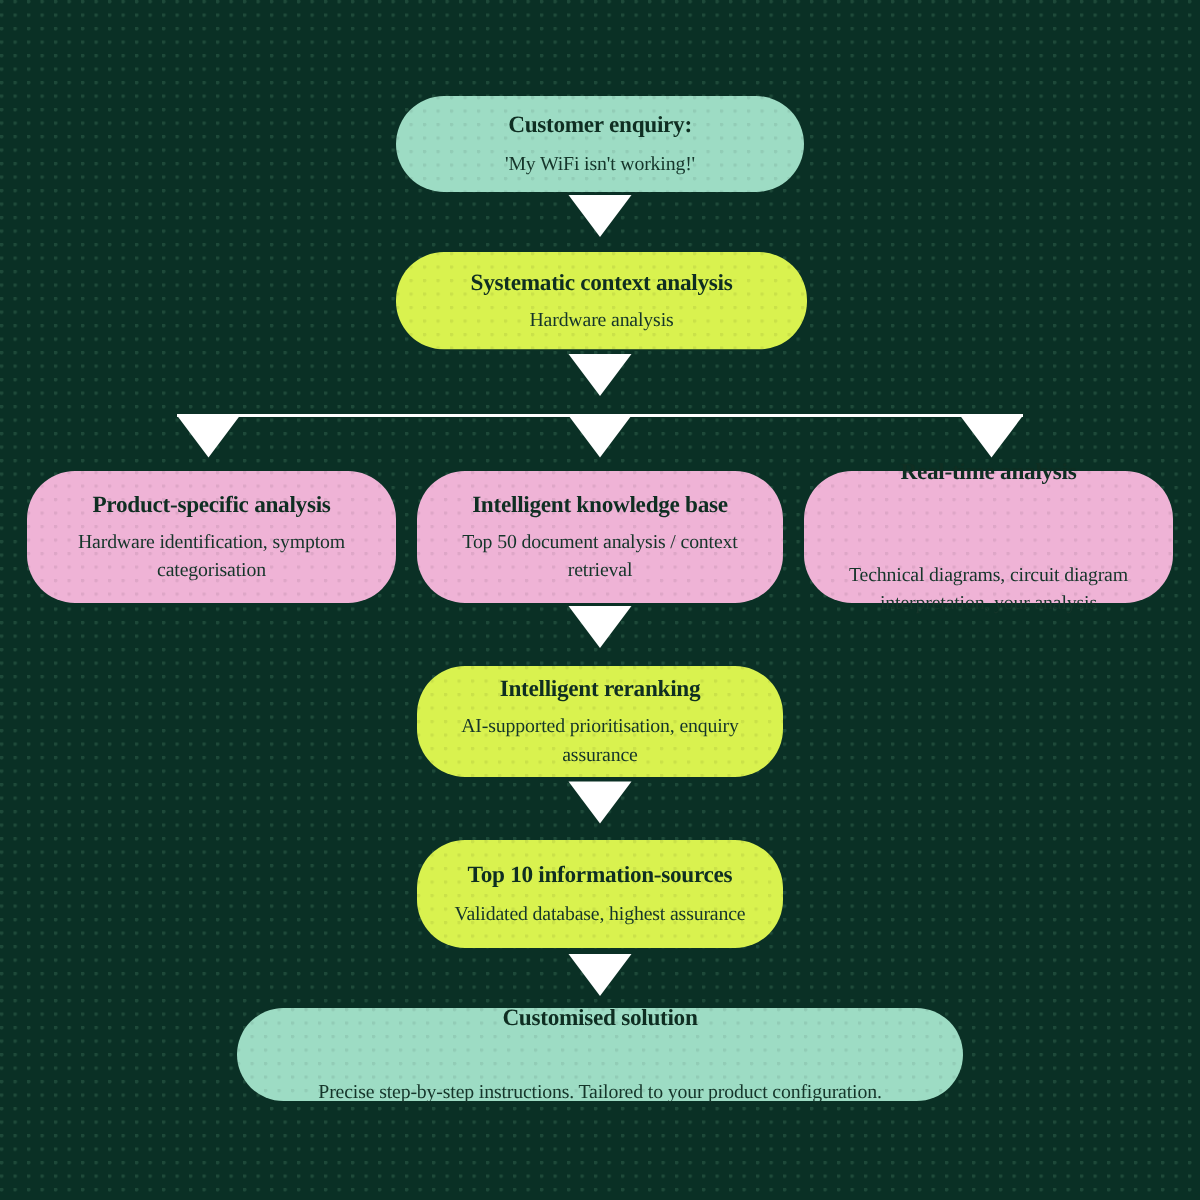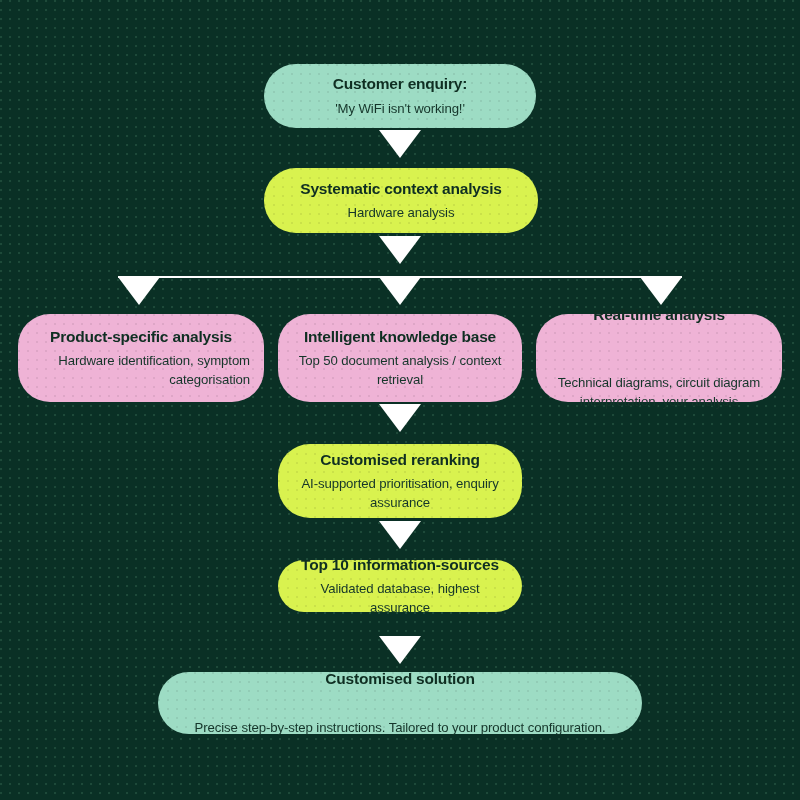--- a/index.html
+++ b/index.html
@@ -17,20 +17,21 @@
     background-size: 9px 9px;
     font-family: "Liberation Sans", sans-serif;
     position: relative;
   }
 
   #flow {
     position: absolute;
     inset: 0;
     width: 800px;
     height: 800px;
+    font-family: Liberation Serif, serif;
   }
 
   
   .node {
     position: absolute;
     border-radius: 32px;
     display: flex;
     flex-direction: column;
     align-items: center;
     justify-content: center;
@@ -59,26 +60,26 @@
   }
 
   .mint  { background-color: #9ddcc4; }
   .lime  { background-color: #d9f24f; }
   .pink  { background-color: #efb3d6; }
 
   
   #node-enquiry   { left: 264px; top: 64px;  width: 272px; height: 64px; }
   #node-context   { left: 264px; top: 168px; width: 274px; height: 65px; }
 
-  #node-product   { left: 18px;  top: 314px; width: 246px; height: 88px; text-align: right; }
+  #node-product   { left: 18px;  top: 314px; width: 246px; height: 88px; }
   #node-knowledge { left: 278px; top: 314px; width: 244px; height: 88px; }
   #node-realtime  { left: 536px; top: 314px; width: 246px; height: 88px; gap: 44px; }
 
   #node-rerank    { left: 278px; top: 444px; width: 244px; height: 74px; }
-  #node-top10     { left: 278px; top: 560px; width: 244px; height: 52px; text-align: center; }
+  #node-top10     { left: 278px; top: 560px; width: 244px; height: 72px; text-align: center; }
   #node-solution  { left: 158px; top: 672px; width: 484px; height: 62px; gap: 25px; }
 
   
   .arrow {
     position: absolute;
     width: 0;
     height: 0;
     border-left: 21px solid transparent;
     border-right: 21px solid transparent;
     border-top: 28px solid #ffffff;
@@ -137,21 +138,21 @@
   </div>
 
   <div class="node pink" id="node-realtime">
     <div class="title">Real-time analysis</div>
     <div class="sub">Technical diagrams, circuit diagram interpretation, your analysis</div>
   </div>
 
   <div class="arrow" id="arrow-knowledge-rerank"></div>
 
   <div class="node lime" id="node-rerank">
-    <div class="title">Customised reranking</div>
+    <div class="title">Intelligent reranking</div>
     <div class="sub">AI-supported prioritisation, enquiry assurance</div>
   </div>
 
   <div class="arrow" id="arrow-rerank-top10"></div>
 
   <div class="node lime" id="node-top10">
     <div class="title">Top 10 information-sources</div>
     <div class="sub">Validated database, highest assurance</div>
   </div>
 

